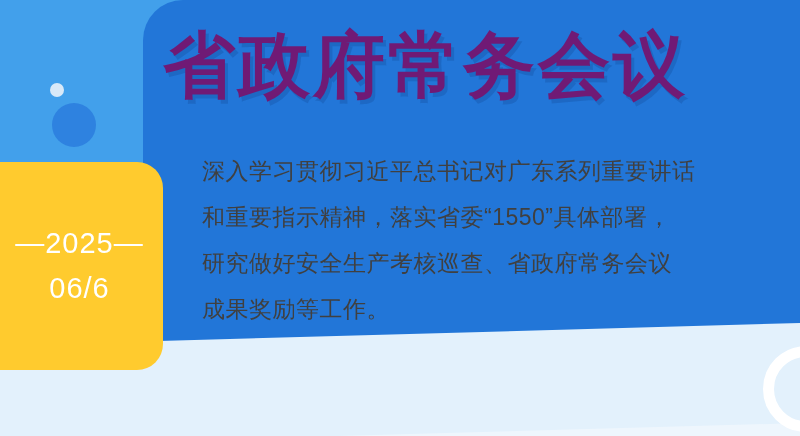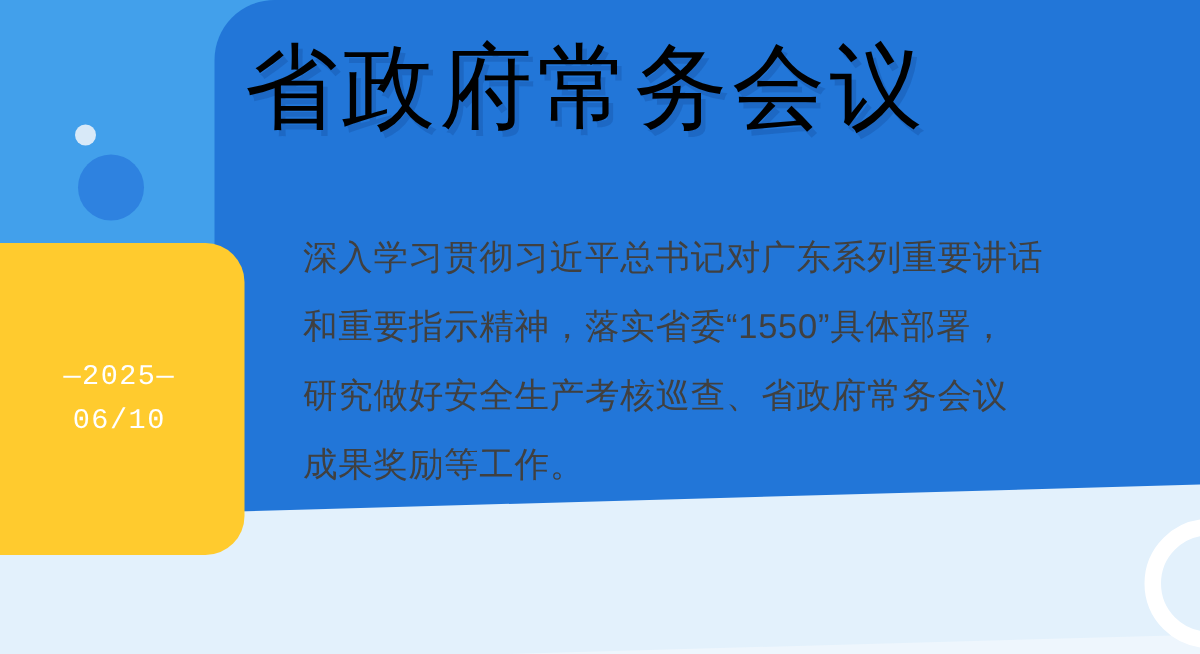--- a/index.html
+++ b/index.html
@@ -97,36 +97,36 @@
     height: 208px;
     background: #FFCB2E;
     border-radius: 0 26px 26px 0;
     display: flex;
     flex-direction: column;
     align-items: center;
     justify-content: center;
     color: #FFFFFF;
   }
   .date-year, .date-day {
-    font-family: Liberation Mono, monospace;
-    font-size: 19px;
+    font-family: Liberation Sans, sans-serif;
+    font-size: 29px;
     letter-spacing: 1px;
     line-height: 1.55;
     margin-left: 26px;
     font-weight: 400;
   }
 
   
   .poster-title {
     position: absolute;
     left: 163px;
     top: 20px;
-    font-size: 62px;
-    font-weight: normal;
-    color: #000000;
+    font-size: 72px;
+    font-weight: bold;
+    color: #701a75;
     letter-spacing: 3px;
     line-height: 1.25;
     text-shadow: 3px 4px 0 rgba(20,80,160,0.35);
     white-space: nowrap;
   }
 
   
   .poster-body {
     position: absolute;
     left: 202px;
@@ -157,18 +157,18 @@
     <span class="line">和重要指示精神，落实省委“1550”具体部署，</span>
     <span class="line">研究做好安全生产考核巡查、省政府常务会议</span>
     <span class="line">成果奖励等工作。</span>
   </div>
 
   <div class="bottom-band-2"></div>
   <div class="bottom-band"></div>
 
   <div class="yellow-card">
     <div class="date-year">—2025—</div>
-    <div class="date-day">06/10</div>
+    <div class="date-day">06/6</div>
   </div>
 
   <div class="deco-ring-bottom"></div>
 
 </div>
 
 </body></html>

